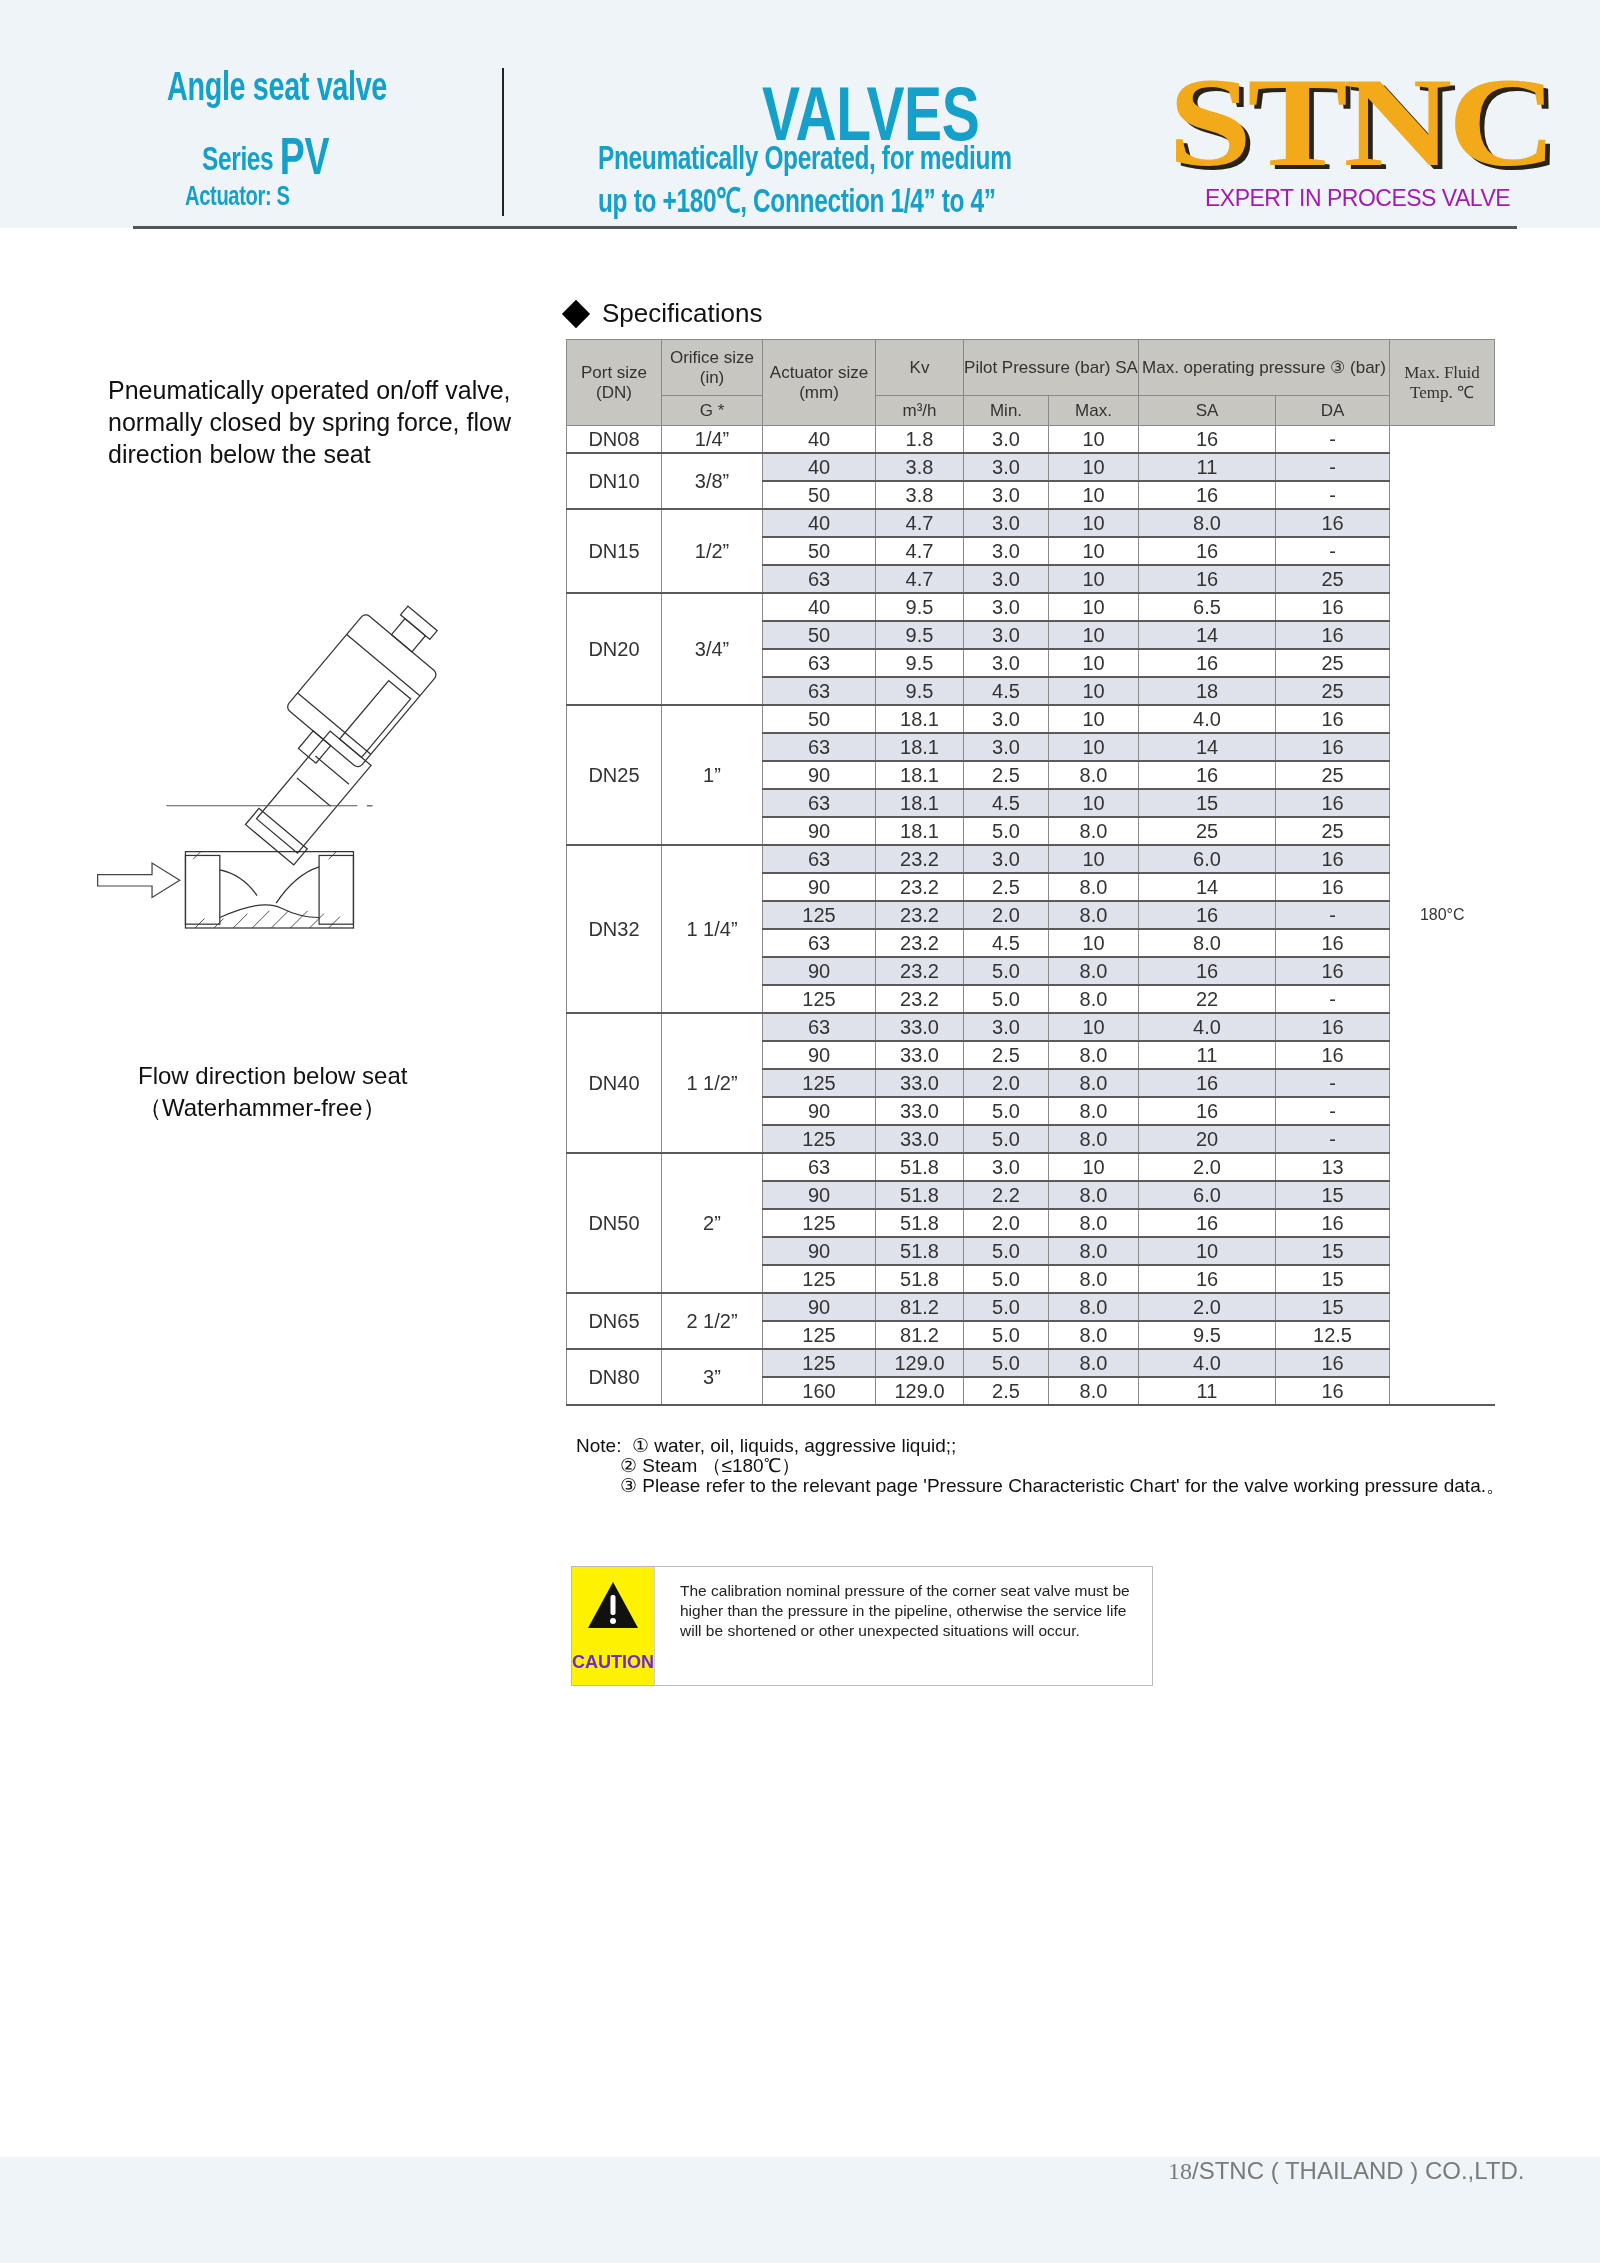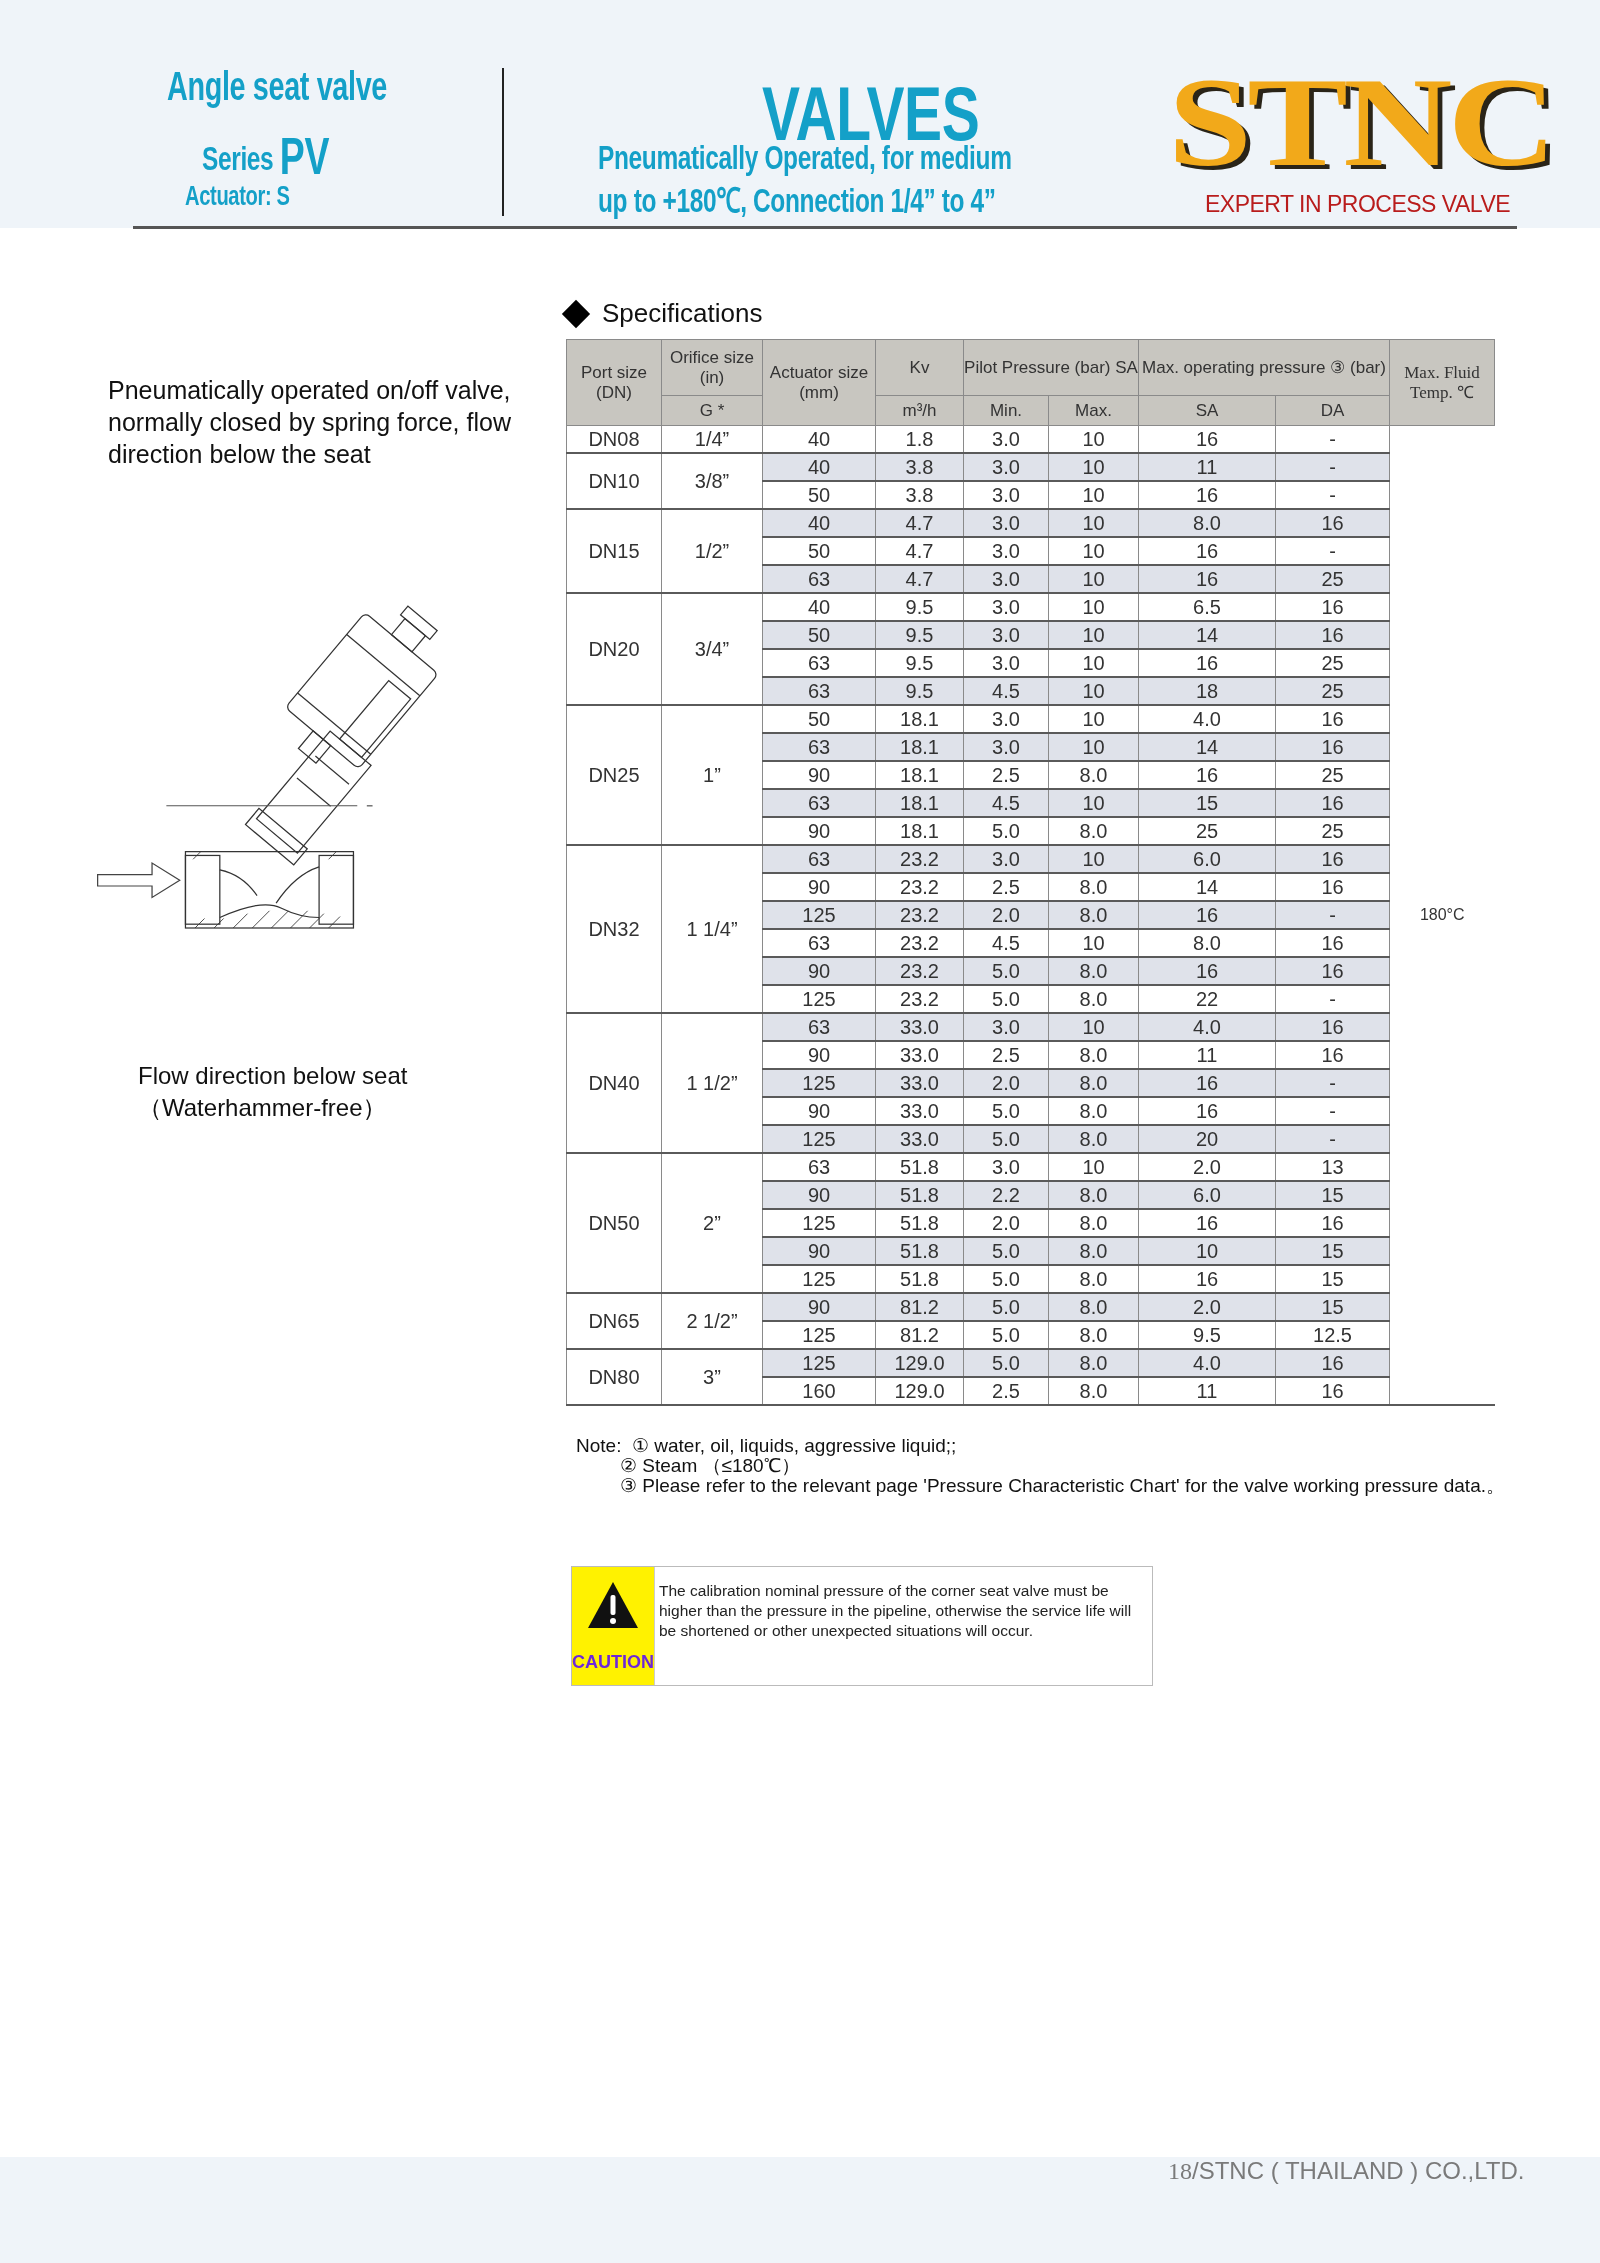--- a/index.html
+++ b/index.html
@@ -9,21 +9,21 @@
   .header-vsep { position: absolute; left: 502px; top: 68px; width: 2px; height: 148px; background: #222; }
   .hdr-blue { color: #14a0c8; font-family: "Liberation Sans", sans-serif; font-weight: bold; position: absolute; transform: scaleX(0.72); transform-origin: left top; white-space: nowrap; letter-spacing: -0.5px; }
   .h-title { left: 167px; top: 64px; font-size: 40px; }
   .h-series { left: 202px; top: 122px; font-size: 34px; }
   .h-series-pv { font-size: 52px; position: relative; top: 4px; }
   .h-actuator { left: 185px; top: 180px; font-size: 28px; }
   .h-valves { left: 762px; top: 70px; font-size: 76px; transform: scaleX(0.75); }
   .h-sub1 { left: 598px; top: 138px; font-size: 34px; }
   .h-sub2 { left: 598px; top: 176px; font-size: 34px; }
   .logo { position: absolute; left: 1168px; top: 58px; font-family: "Liberation Serif", serif; font-weight: bold; font-size: 128px; color: #f2a91a; letter-spacing: -4px; text-shadow: 4px 4px 0 #2a2418; line-height: 1; transform: scaleX(1.18); transform-origin: left top; }
-  .logo-tag { position: absolute; left: 1205px; top: 191px; font-size: 23px; color: #b91c1c; letter-spacing: -0.5px; }
+  .logo-tag { position: absolute; left: 1205px; top: 185px; font-size: 23px; color: #a21caf; letter-spacing: -0.5px; }
 
   .intro { position: absolute; left: 108px; top: 346px; width: 410px; font-size: 25px; line-height: 32px; color: #111; margin-top: 28px; }
   .diagram { position: absolute; left: 90px; top: 580px; width: 420px; height: 360px; }
   .caption { position: absolute; left: 138px; top: 1060px; font-size: 24px; line-height: 32px; }
 
   .spec-title { position: absolute; left: 560px; top: 298px; font-size: 26px; display: flex; align-items: center; gap: 12px; }
   .diamond { display: inline-block; width: 20px; height: 20px; background: #000; transform: rotate(45deg); margin-left: 6px; margin-right: 4px; }
 
   table.spec { position: absolute; left: 566px; top: 339px; border-collapse: collapse; font-size: 20px; color: #333; }
   table.spec th { background: #c8c6c0; font-weight: normal; font-size: 17px; color: #333; border: 1px solid #8a8a8a; line-height: 20px; padding: 0; }
@@ -33,21 +33,21 @@
   table.spec td.temp { border-bottom: 2px solid #5a5a5a; border-right: none; font-size: 16px; }
   .c-port { width: 94px; } .c-orif { width: 100px; } .c-act { width: 112px; } .c-kv { width: 87px; }
   .c-min { width: 84px; } .c-max { width: 89px; } .c-sa { width: 136px; margin-left: 20px; } .c-da { width: 113px; } .c-temp { width: 104px; font-family: Liberation Serif, serif; }
 
   .notes { position: absolute; left: 576px; top: 1436px; font-size: 19px; line-height: 20px; color: #111; }
   .notes .indent { padding-left: 44px; }
 
   .caution { position: absolute; left: 571px; top: 1566px; width: 580px; height: 118px; border: 1px solid #bbb; display: flex; background: #fff; }
   .caution-left { width: 97px; background: #fff200; display: flex; flex-direction: column; align-items: center; justify-content: center; border-right: 1px solid #ccc; }
   .caution-label { font-weight: bold; font-size: 18px; color: #6d28d9; margin-top: 22px; }
-  .caution-text { padding: 14px 8px 0 4px; font-size: 15.5px; line-height: 20px; color: #222; }
+  .caution-text { padding: 14px 8px 0 25px; font-size: 15.5px; line-height: 20px; color: #222; }
 
   .footer-band { position: absolute; left: 0; top: 2157px; width: 1600px; height: 106px; background: #eff4f9; }
   .footer-text { position: absolute; left: 1168px; top: 2157px; font-size: 24px; color: #7a7a7a; }
   .footer-num { font-family: "Liberation Serif", serif; }
 </style>
 </head>
 <body>
 
 <div class="header-band"></div>
 <div class="hdr-blue h-title">Angle seat valve</div>

